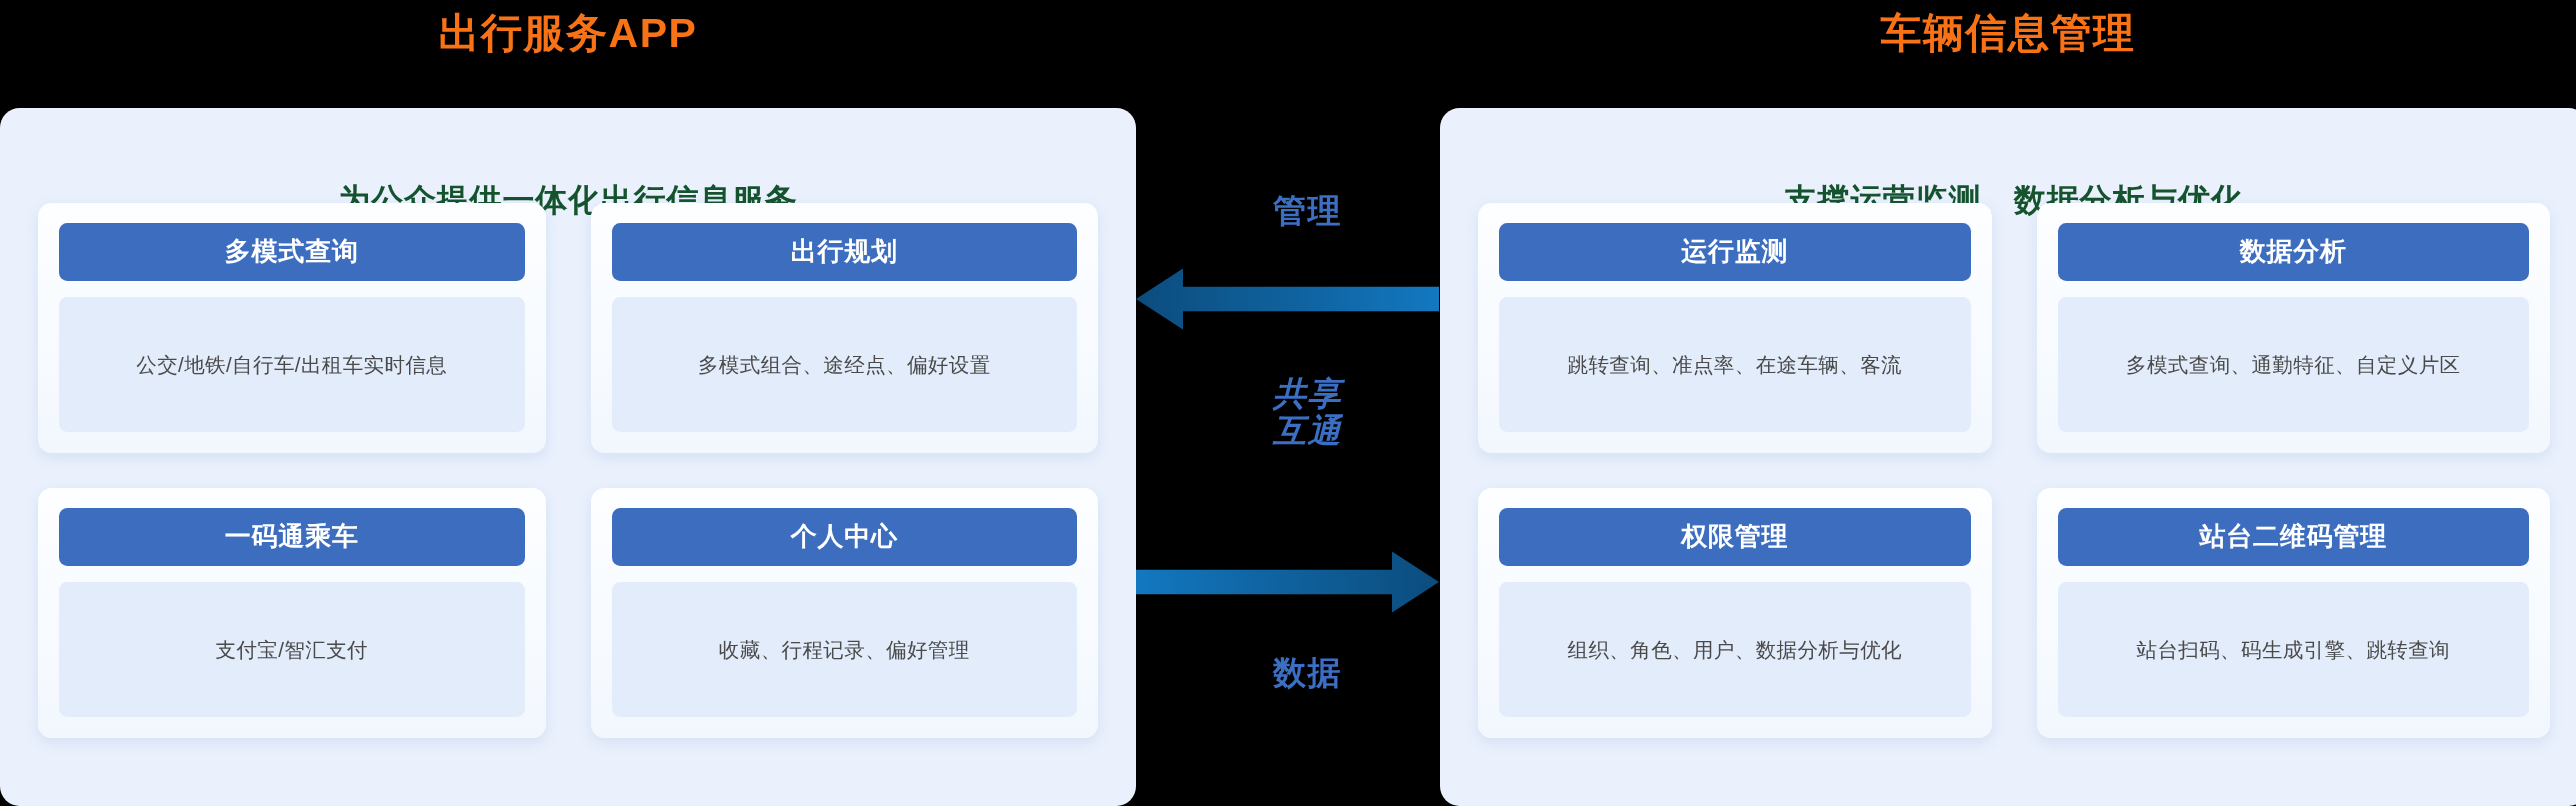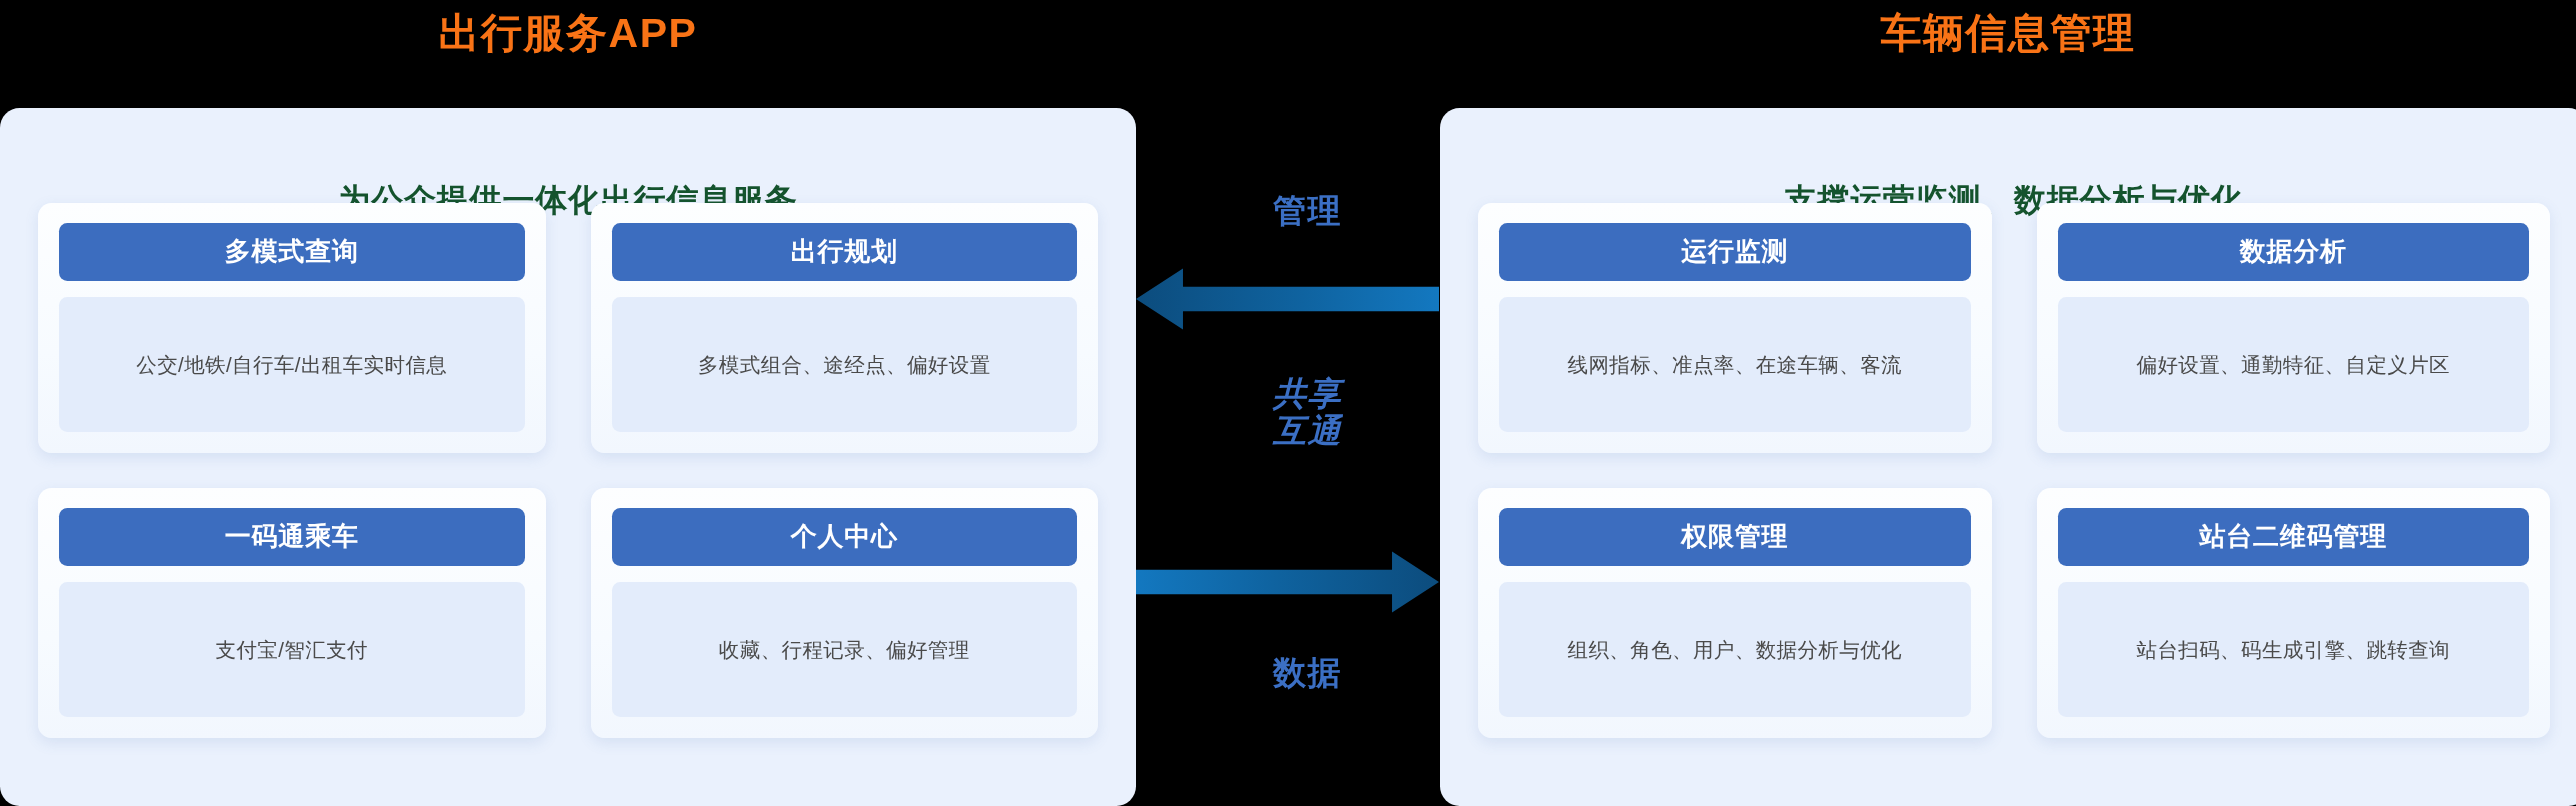--- a/index.html
+++ b/index.html
@@ -227,26 +227,26 @@
     <div class="conn-label" id="label-data">数据</div>
   </div>
 
   <div class="panel" id="panel-right">
     <div class="panel-subtitle">支撑运营监测、数据分析与优化</div>
 
     <div class="card-grid">
 
       <div class="card">
         <div class="card-header">运行监测</div>
-        <div class="card-body">线网指标、准点率、在途车辆、客流</div>
+        <div class="card-body">跳转查询、准点率、在途车辆、客流</div>
       </div>
 
       <div class="card">
         <div class="card-header">数据分析</div>
-        <div class="card-body">偏好设置、通勤特征、自定义片区</div>
+        <div class="card-body">多模式查询、通勤特征、自定义片区</div>
       </div>
 
       <div class="card">
         <div class="card-header">权限管理</div>
         <div class="card-body">组织、角色、用户、数据分析与优化</div>
       </div>
 
       <div class="card">
         <div class="card-header">站台二维码管理</div>
         <div class="card-body">站台扫码、码生成引擎、跳转查询</div>

